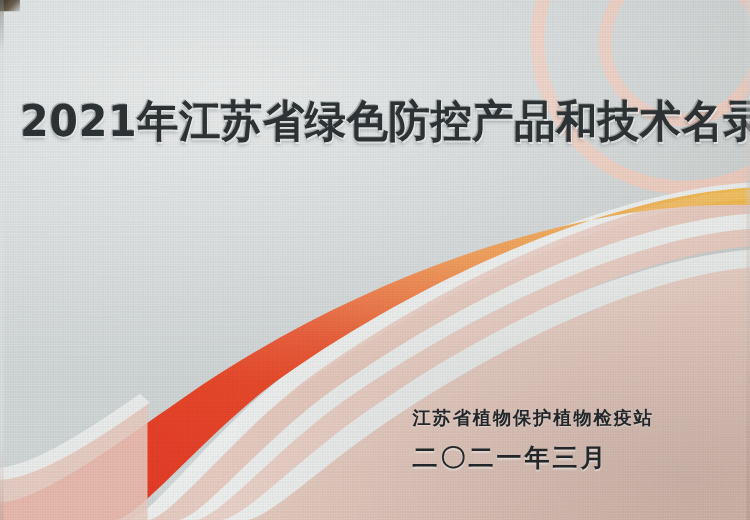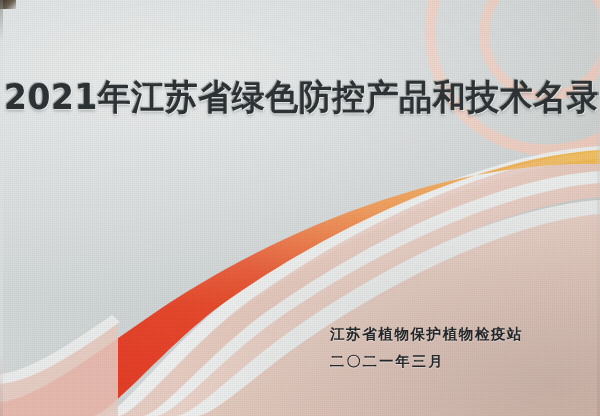--- a/index.html
+++ b/index.html
@@ -41,21 +41,21 @@
   .artwork {
     position: absolute;
     inset: 0;
     width: 600px;
     height: 416px;
   }
 
   
   .title-wrap {
     position: absolute;
-    left: 4px;
+    left: 16px;
     top: 74px;
     width: 500px;
     text-align: center;
     pointer-events: none;
   }
   .title {
     display: inline-block;
     font-family: "DejaVu Sans", "Liberation Sans", sans-serif;
     font-size: 33px;
     font-weight: 700;
@@ -84,21 +84,21 @@
     font-size: 14.5px;
     font-weight: 600;
     letter-spacing: 1.6px;
     color: #23282b;
     white-space: nowrap;
     text-shadow: 0 1px 1px rgba(255,255,255,.45);
   }
   .date-line {
     margin-top: 9px;
     font-family: "DejaVu Sans", "Liberation Sans", sans-serif;
-    font-size: 14px;
+    font-size: 20px;
     font-weight: 600;
     letter-spacing: 2.4px;
     color: #23282b;
     white-space: nowrap;
     text-shadow: 0 1px 1px rgba(255,255,255,.45);
   }
 
   
   .edge-top-left {
     position: absolute;

